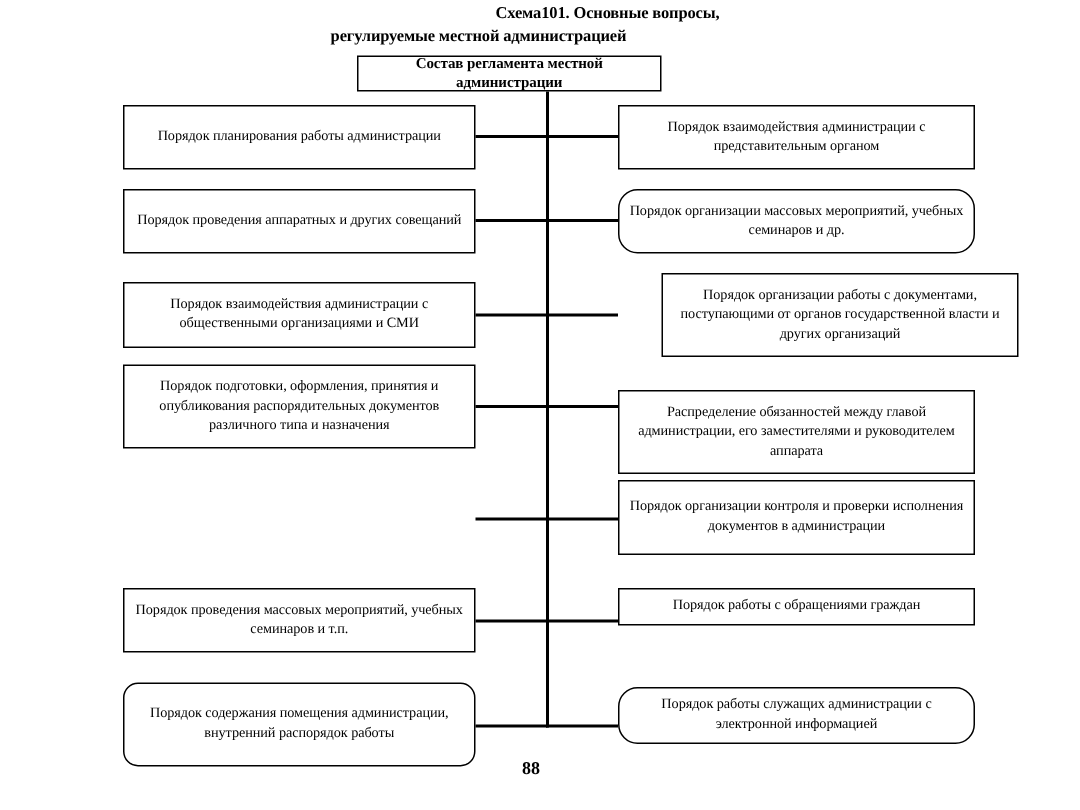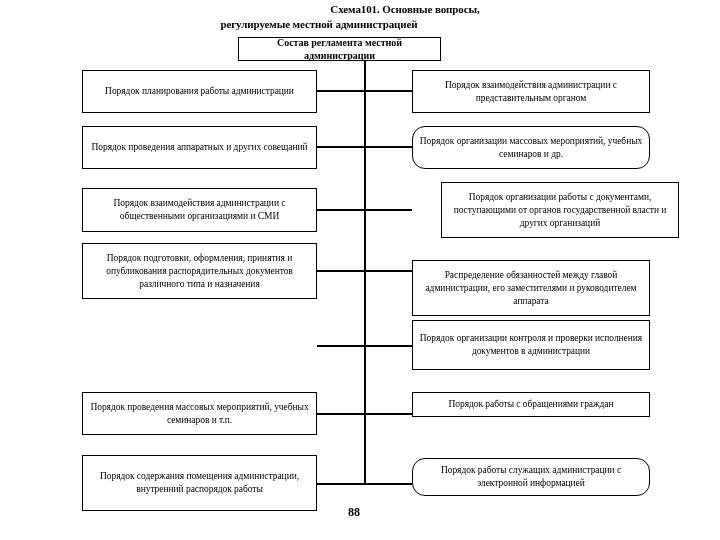--- a/index.html
+++ b/index.html
@@ -122,20 +122,20 @@
 
   <div class="connector" style="left:317px; top:345px; width:48px;"></div>
   <div class="node" style="left:412px; top:320px; width:238px; height:50px;">Порядок организации контроля и проверки исполнения документов в администрации</div>
   <div class="connector" style="left:364px; top:345px; width:48px;"></div>
 
   <div class="node" style="left:82px; top:392px; width:235px; height:43px;">Порядок проведения массовых мероприятий, учебных семинаров и т.п.</div>
   <div class="connector" style="left:317px; top:413px; width:48px;"></div>
   <div class="node" style="left:412px; top:392px; width:238px; height:25px;">Порядок работы с обращениями граждан</div>
   <div class="connector" style="left:364px; top:413px; width:48px;"></div>
 
-  <div class="node" style="left:82px; top:455px; width:235px; height:56px;">Порядок содержания помещения администрации, внутренний распорядок работы</div>
+  <div class="node" style="left:82px; top:455px; width:235px; height:56px;border-radius:10px;">Порядок содержания помещения администрации, внутренний распорядок работы</div>
   <div class="connector" style="left:317px; top:483px; width:48px;"></div>
   <div class="node" style="left:412px; top:458px; width:238px; height:38px;border-radius:13px;">Порядок работы служащих администрации с электронной информацией</div>
   <div class="connector" style="left:364px; top:483px; width:48px;"></div>
 
   <div class="page-number" style="left:334px; top:505px; width:40px;">88</div>
 
 </div>
 
 </body></html>

